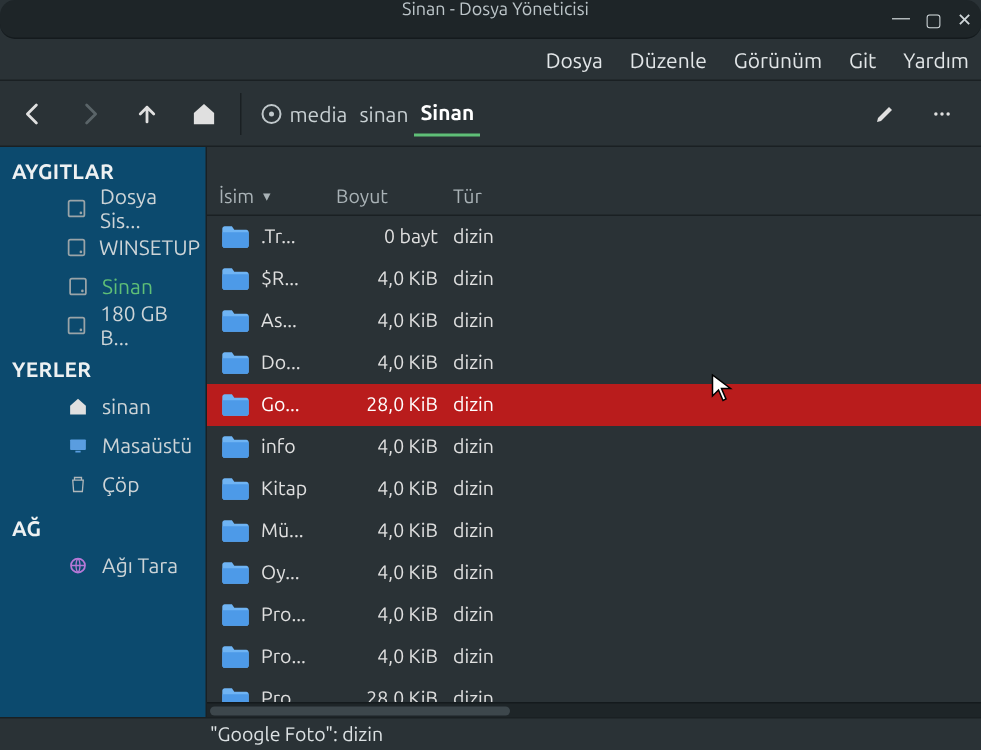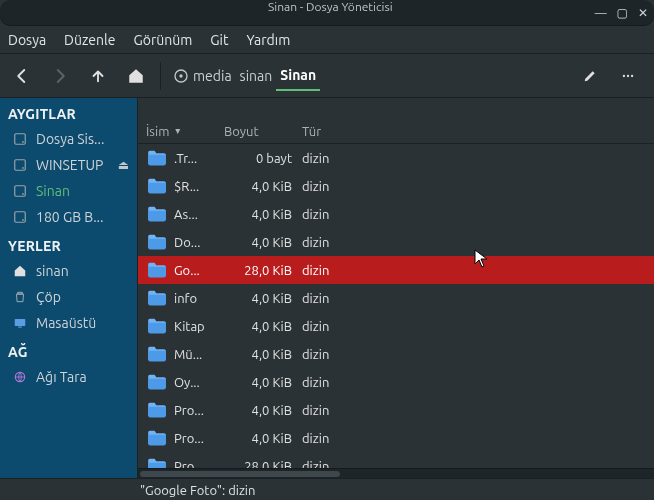--- a/index.html
+++ b/index.html
@@ -34,20 +34,21 @@
     .menubar {
       height: 28px;
       background: #2a3236;
       display: flex;
       align-items: center;
       padding: 0 8px;
       gap: 18px;
       font-size: 14px;
       color: #e2e6e8;
       border-bottom: 1px solid #1a2023;
+      justify-content: flex-end;
     }
     
     .toolbar {
       height: 44px;
       background: #2a3236;
       display: flex;
       align-items: center;
       padding: 0 10px;
       border-bottom: 1px solid #1a2023;
     }
@@ -77,20 +78,21 @@
       color:#eef1f2;
       letter-spacing:0.2px;
     }
     .sidebar-item {
       display:flex;
       align-items:center;
       gap:8px;
       padding: 4px 8px 4px 12px;
       color:#cdd4d7;
       height:26px;
+      margin-left:32px;
     }
     .sidebar-item.active { color:#5fbf77; }
     .sidebar-item .si-icon { width:16px; height:16px; display:flex; align-items:center; justify-content:center;}
     .sidebar-item .eject { margin-left:auto; color:#bfc7ca; font-size:12px;}
     
     .main { flex:1; display:flex; flex-direction:column; background:#2a3236;}
     .columns-header {
       display:flex;
       align-items:center;
       height:26px;
@@ -273,33 +275,33 @@
       <span class="si-icon">
           <svg width="14" height="14" viewBox="0 0 24 24">
             <path d="M3 11l9-8 9 8v10H3z" fill="#e0e0e0"></path>
           </svg>
         </span>
       <span>sinan</span>
     </div>
     <div class="sidebar-item">
       <span class="si-icon">
           <svg width="14" height="14" viewBox="0 0 24 24">
-            <path d="M6 7h12l-1 13H7L6 7zm2-3h8v3H8z" stroke="#b0b7ba" stroke-width="1.5" fill="none"></path>
-          </svg>
-        </span>
-      <span>Çöp</span>
-    </div>
-    <div class="sidebar-item">
-      <span class="si-icon">
-          <svg width="14" height="14" viewBox="0 0 24 24">
             <rect x="3" y="5" width="18" height="12" rx="1" fill="#5a9de0"></rect>
             <rect x="9" y="18" width="6" height="2" fill="#5a9de0"></rect>
           </svg>
         </span>
       <span>Masaüstü</span>
+    </div>
+    <div class="sidebar-item">
+      <span class="si-icon">
+          <svg width="14" height="14" viewBox="0 0 24 24">
+            <path d="M6 7h12l-1 13H7L6 7zm2-3h8v3H8z" stroke="#b0b7ba" stroke-width="1.5" fill="none"></path>
+          </svg>
+        </span>
+      <span>Çöp</span>
     </div>
 
     <div class="sidebar-section-title">AĞ</div>
     <div class="sidebar-item">
       <span class="si-icon">
           <svg width="14" height="14" viewBox="0 0 24 24">
             <circle cx="12" cy="12" r="8" stroke="#b678d6" stroke-width="2" fill="none"></circle>
             <path d="M4 12h16M12 4c3 3 3 13 0 16M12 4c-3 3-3 13 0 16" stroke="#b678d6" stroke-width="1.5" fill="none"></path>
           </svg>
         </span>

